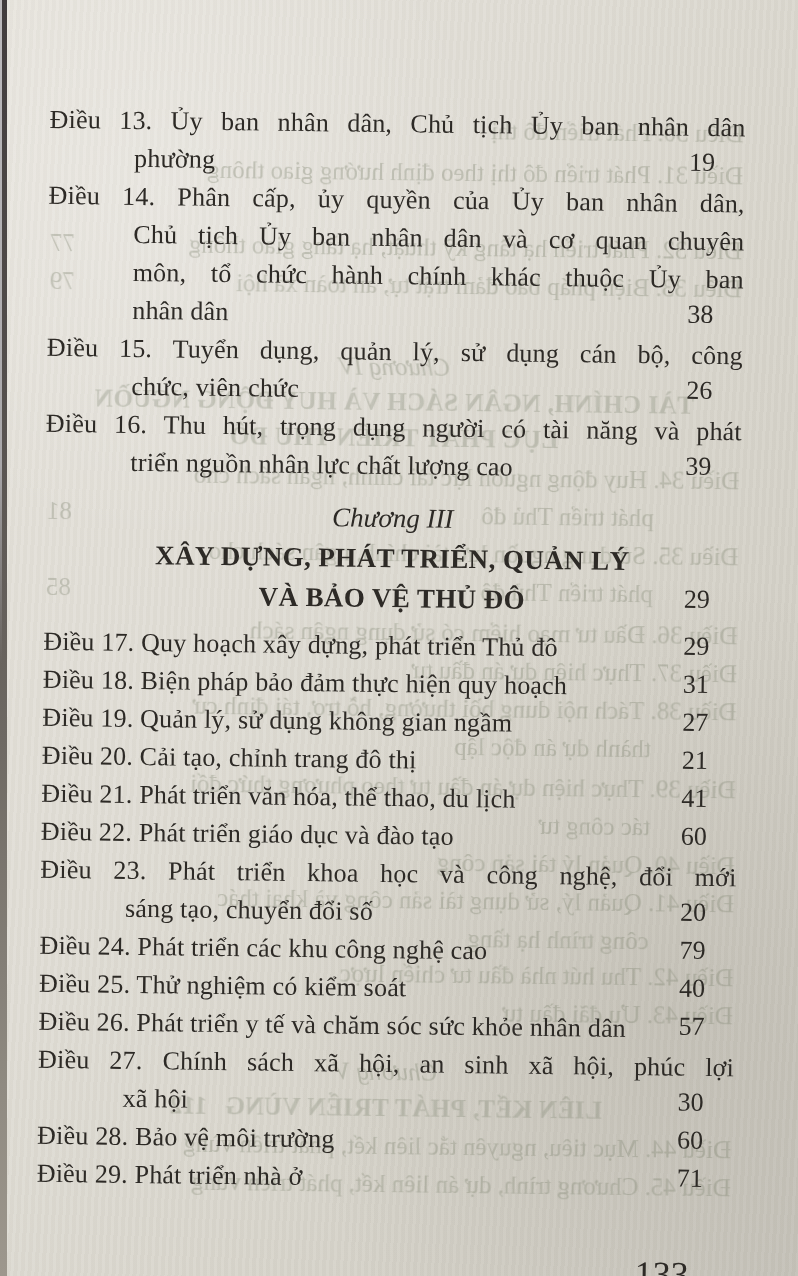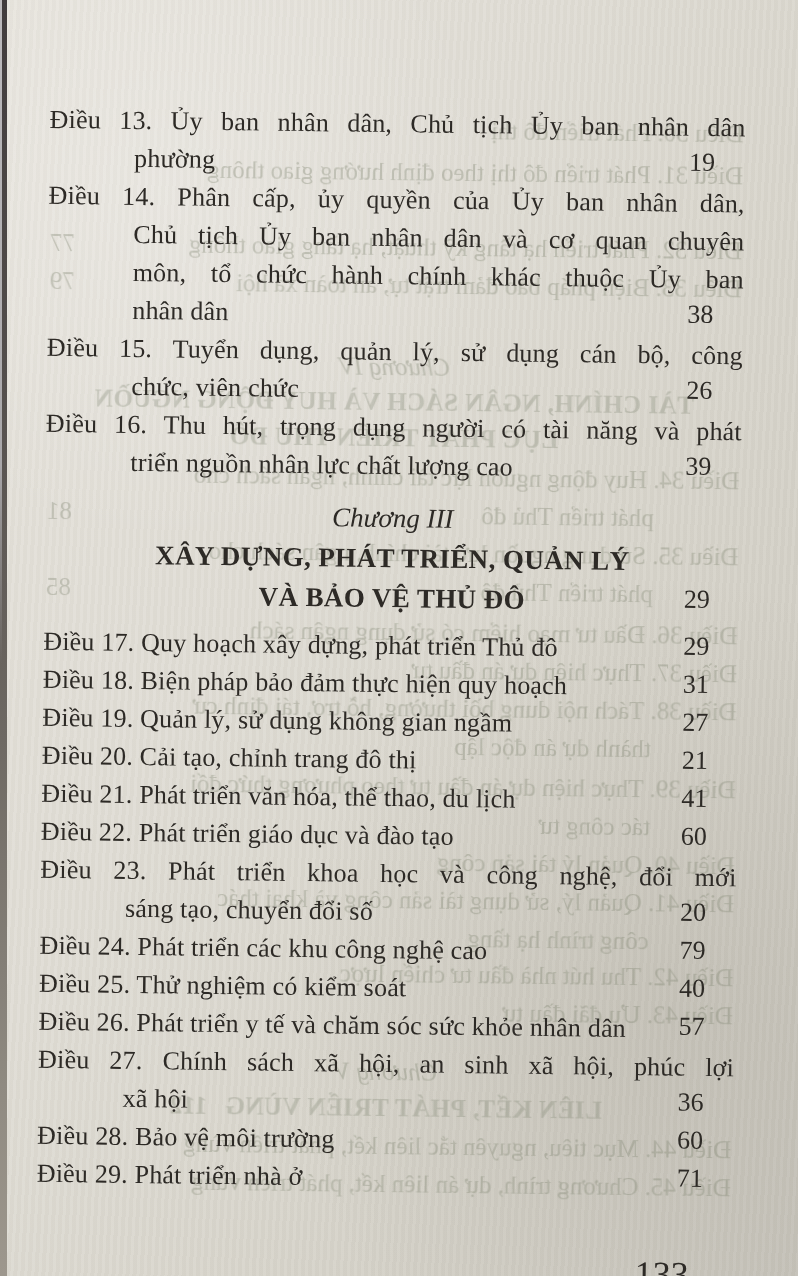--- a/index.html
+++ b/index.html
@@ -207,21 +207,21 @@
           <div class="line">Điều 25. Thử nghiệm có kiểm soát</div>
           <span class="pagenum">40</span>
         </div>
         <div class="entry">
           <div class="line">Điều 26. Phát triển y tế và chăm sóc sức khỏe nhân dân</div>
           <span class="pagenum">57</span>
         </div>
         <div class="entry">
           <div class="line justify">Điều 27. Chính sách xã hội, an sinh xã hội, phúc lợi</div>
           <div class="line indent">xã hội</div>
-          <span class="pagenum">36</span>
+          <span class="pagenum">30</span>
         </div>
         <div class="entry">
           <div class="line">Điều 28. Bảo vệ môi trường</div>
           <span class="pagenum">60</span>
         </div>
         <div class="entry">
           <div class="line">Điều 29. Phát triển nhà ở</div>
           <span class="pagenum">71</span>
         </div>
       </div>

